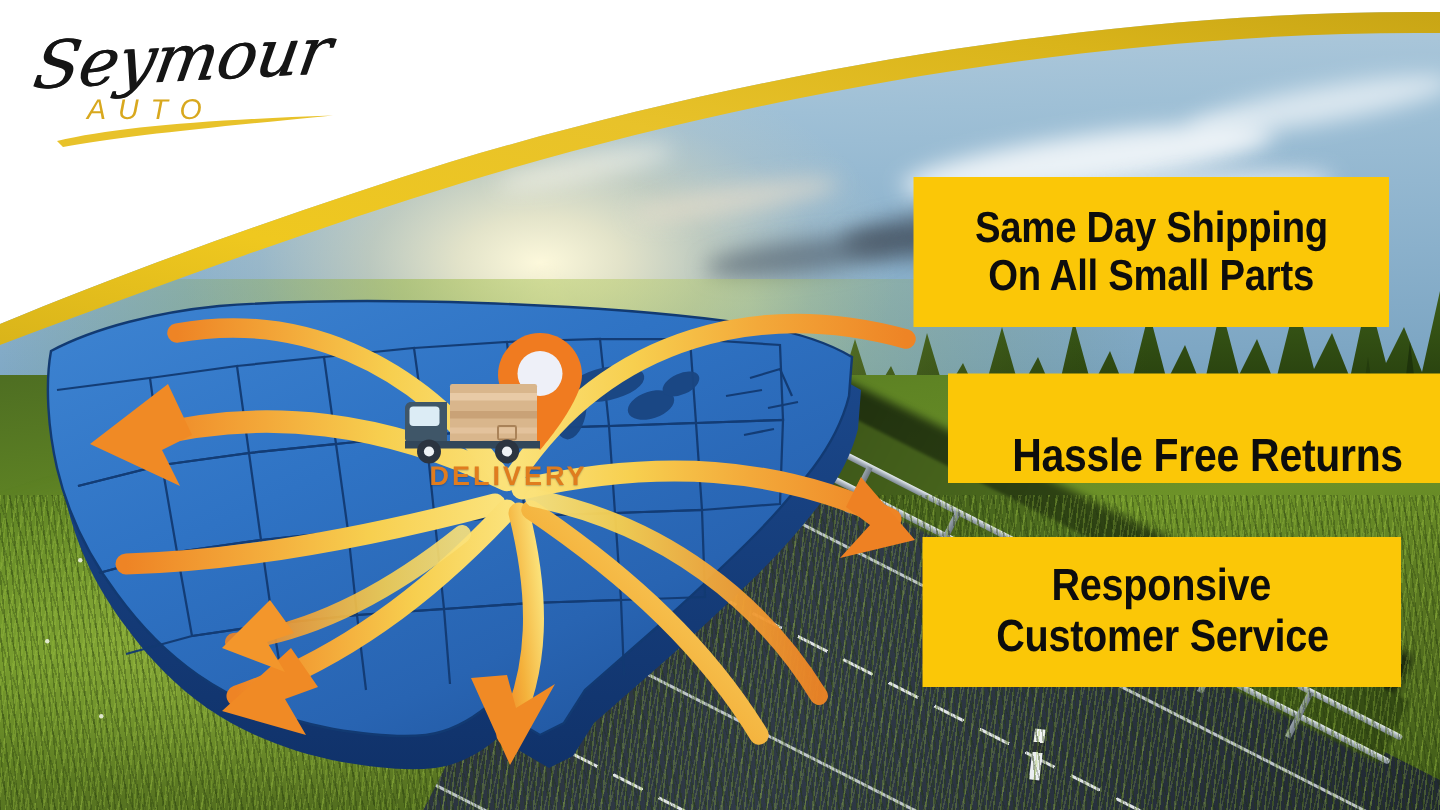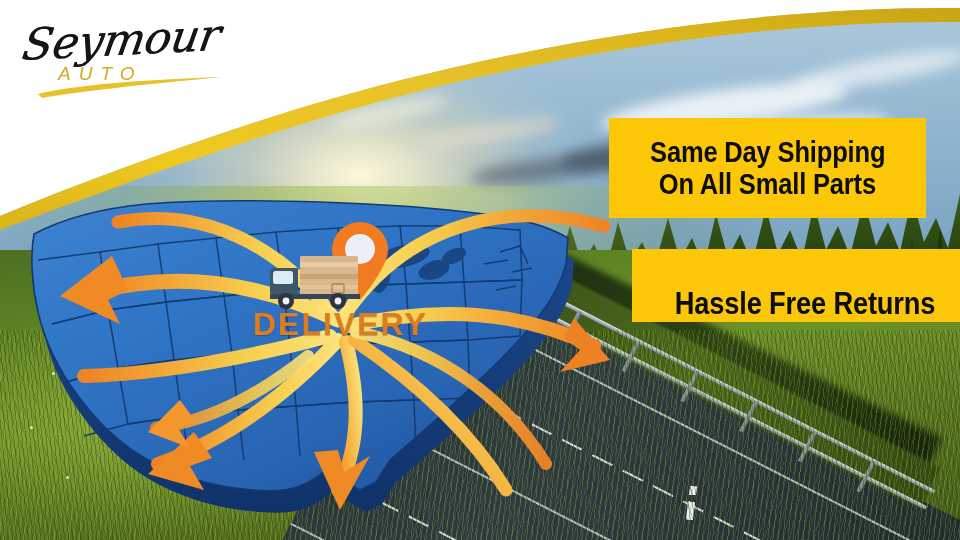--- a/index.html
+++ b/index.html
@@ -200,21 +200,21 @@
   }
   .nl-line {
     font-family: "Liberation Sans", sans-serif;
     font-weight: 700;
     color: #e07c1e;
     letter-spacing: 0.6px;
     display: block;
     text-shadow: 0 1px 1px rgba(20,40,70,0.30);
   }
   #nl1 { font-size: 20px; }
-  #nl2 { font-size: 32px; letter-spacing: 2px; text-align: right; }
+  #nl2 { font-size: 18px; letter-spacing: 2px; }
 
   
   .fbox {
     position: absolute;
     background: #fbc707;
     display: flex;
     flex-direction: column;
     align-items: center;
     justify-content: center;
     text-align: center;
@@ -544,14 +544,18 @@
 
   <div class="fbox" id="fbox1">
     <span class="fline">Same Day Shipping</span>
     <span class="fline">On All Small Parts</span>
   </div>
 
   <div class="fbox" id="fbox2">
     <span class="fline">Hassle Free Returns</span>
   </div>
 
+  <div class="fbox" id="fbox3">
+    <span class="fline">Responsive</span>
+    <span class="fline">Customer Service</span>
+  </div>
 
 </div>
 
 </body></html>

